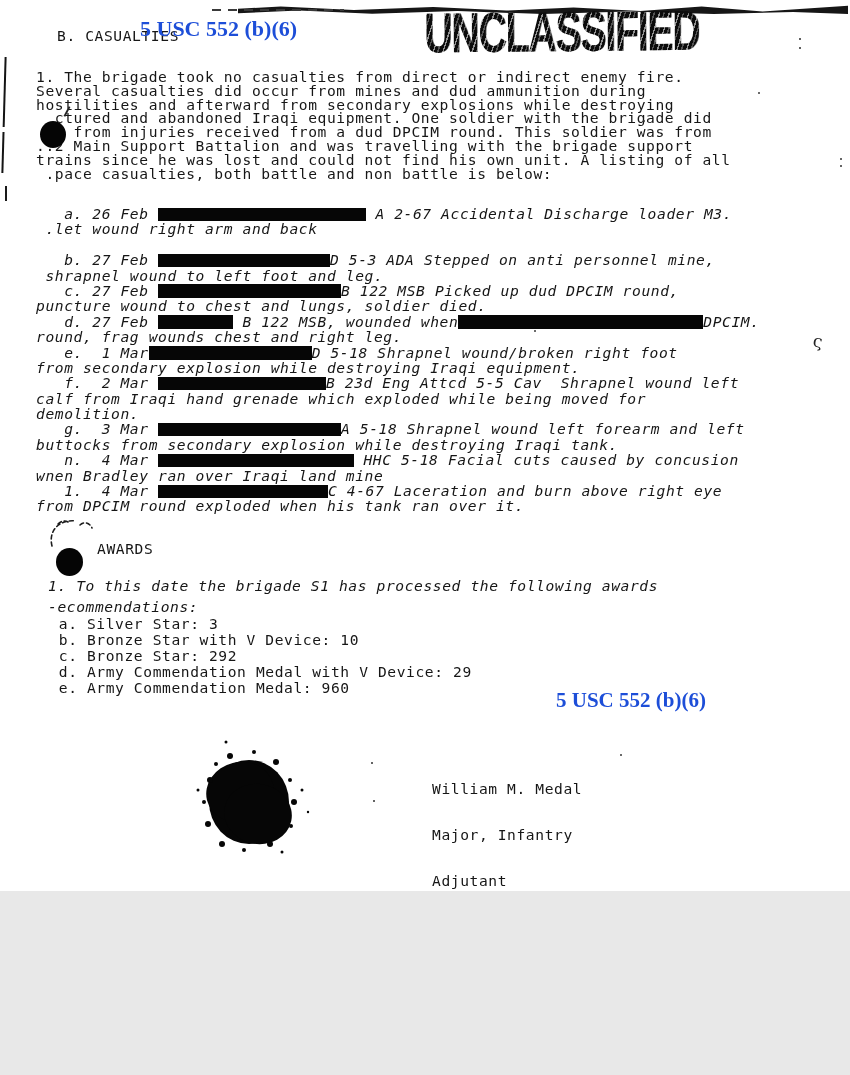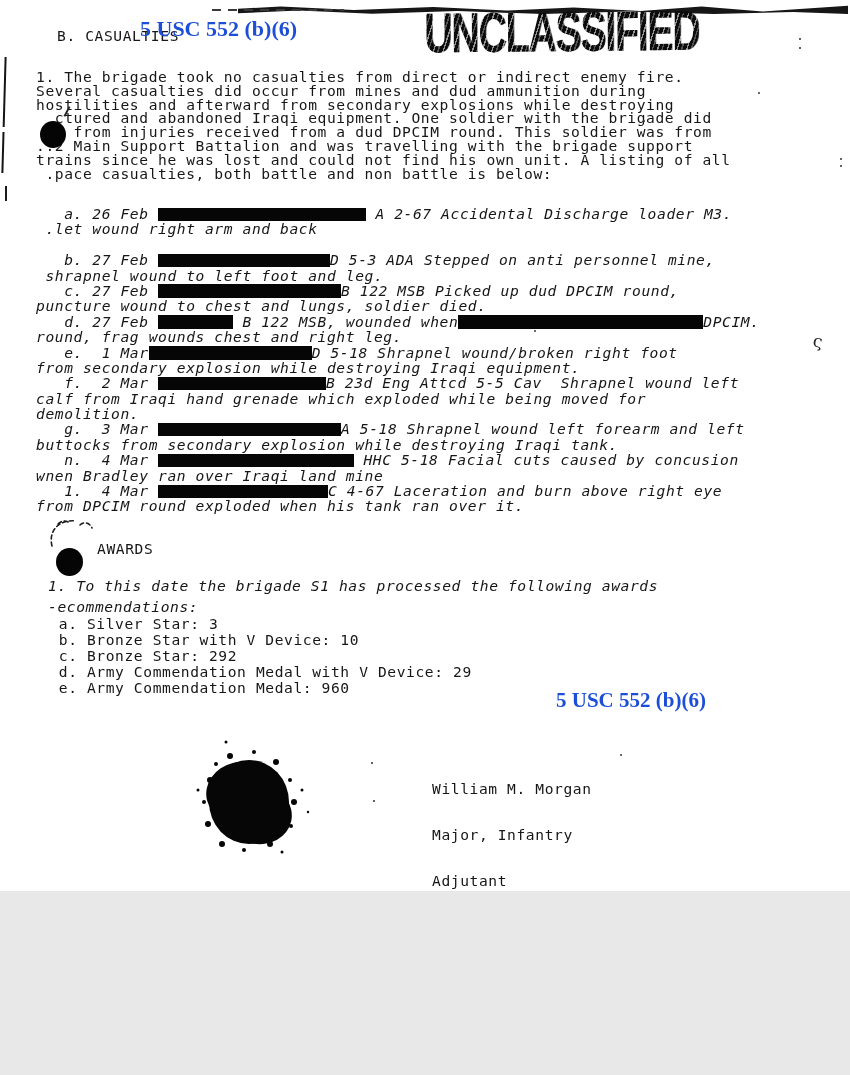--- a/index.html
+++ b/index.html
@@ -134,21 +134,21 @@
       <circle cx="24" cy="24" r="2"></circle>
         <circle cx="110" cy="50" r="1.5"></circle>
         <circle cx="34" cy="2" r="1.5"></circle>
       <circle cx="6" cy="50" r="1.5"></circle>
         <circle cx="90" cy="112" r="1.5"></circle>
         <circle cx="116" cy="72" r="1.2"></circle>
     </g>
   </svg>
 
   <div class="typ" style="left:432px; top:751px; line-height:15.2px;">
-    <div>William M. Morgan</div>
+    <div>William M. Medal</div>
     <div>Major, Infantry</div>
     <div>Adjutant</div>
   </div>
 
   <div class="stamp" style="left:390px; top:926px; font-size:56px; line-height:54px; transform:rotate(-1.4deg) scale(0.68,0.97);">UNCLASSIFIED</div>
 
   <div class="punch" style="left:64px; top:944px; width:31px; height:32px;"></div>
   <div id="bottom-arc"></div>
 
   <div id="pen-mark"></div>

